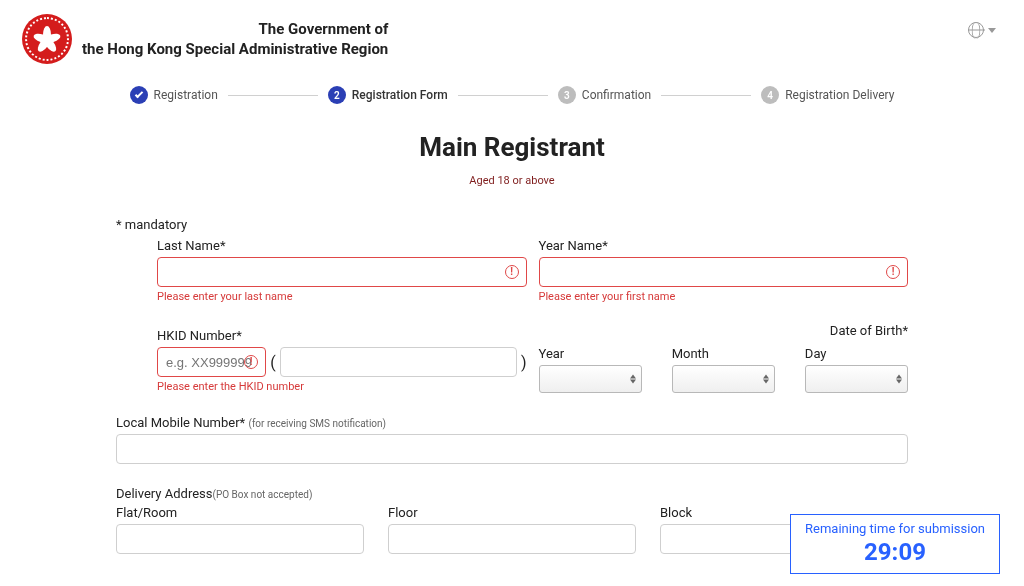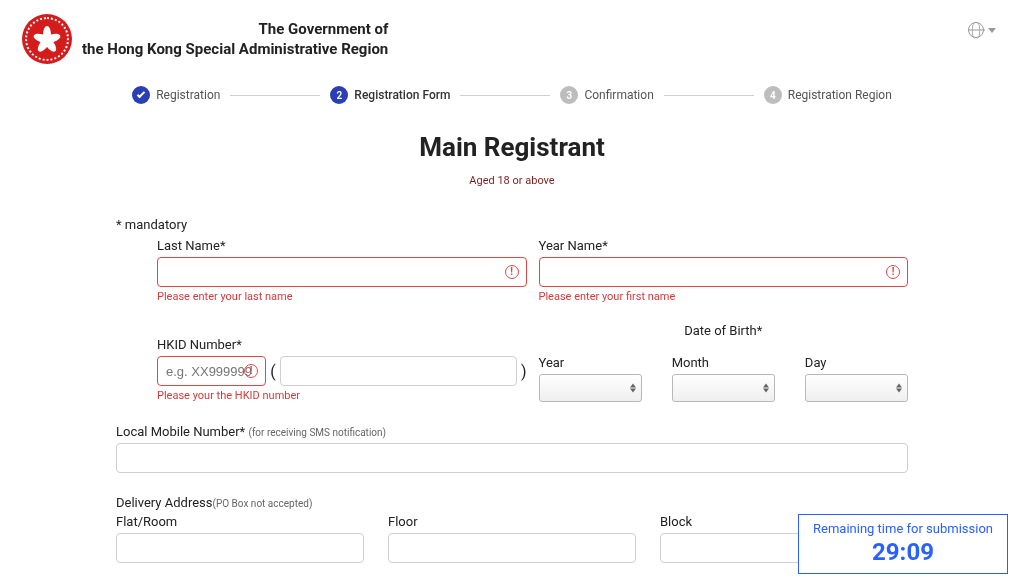--- a/index.html
+++ b/index.html
@@ -36,32 +36,32 @@
 .label { font-size:13px; margin-bottom:4px; }
 input.textfld { width:100%; height:30px; border:1px solid #cfcfcf; border-radius:4px; padding:0 8px; font-size:13px; }
 input.textfld.error, .select.error { border:1px solid #e04848; }
 .input-wrap { position:relative; }
 .err-ico { position:absolute; right:8px; top:50%; transform:translateY(-50%); width:14px; height:14px; border:1.5px solid #e04848; border-radius:50%; color:#e04848; font-size:10px; line-height:11px; text-align:center; font-weight:700; }
 .err-msg { color:#d63a3a; font-size:11px; margin-top:3px; }
 .hkid-row { display:flex; align-items:center; gap:4px; }
 .hkid-main { width:175px; position:relative; }
 .hkid-suffix { width:62px; }
 .paren { font-size:16px; }
-.dob-head { text-align:center; font-size:13px; margin-bottom:17px; }
+.dob-head { text-align:right; font-size:13px; margin-bottom:8px; }
 .dob-cols { display:flex; gap:30px; }
 .dob-col { flex:1; }
 .select { -webkit-appearance:none; appearance:none; width:100%; height:28px; border:1px solid #b8b8b8; border-radius:3px; background:linear-gradient(#fff,#efefef); padding:0 20px 0 8px; font-size:12px; color:#333; }
 .select-wrap { position:relative; }
 .select-wrap .arrows { position:absolute; right:6px; top:50%; transform:translateY(-50%); pointer-events:none; display:flex; flex-direction:column; gap:1px; }
 .tri { width:0; height:0; border-left:3px solid transparent; border-right:3px solid transparent; }
 .tri.up { border-bottom:4px solid #666; }
 .tri.down { border-top:4px solid #666; }
 .addr-row { display:flex; gap:24px; }
 .addr-col { flex:1; }
-.timer { position:absolute; right:16px; bottom:12px; border:1px solid #2861ff; padding:6px 14px 6px 14px; text-align:center; background:#fff; }
+.timer { position:absolute; right:24px; bottom:12px; border:1px solid #2861ff; padding:6px 14px 6px 14px; text-align:center; background:#fff; }
 .timer-label { color:#2861ff; font-size:13px; }
 .timer-value { color:#2861ff; font-size:24px; font-weight:700; line-height:1.2; margin-top:2px; }
 .sect-title { font-size:13px; margin-top:22px; margin-bottom:4px; }
 .sect-title .hint { font-size:10px; color:#666; }
 .hkid-err { color:#d63a3a; font-size:11px; margin-top:3px; }
 .mobile-input { width:388px; }
 .names-row { margin-top:6px; }
 </style>
 </head>
 <body>
@@ -101,21 +101,21 @@
     <div class="step-label">Registration Form</div>
   </div>
   <div class="line l2"></div>
   <div class="step">
     <div class="step-circle pending">3</div>
     <div class="step-label">Confirmation</div>
   </div>
   <div class="line l3"></div>
   <div class="step">
     <div class="step-circle pending">4</div>
-    <div class="step-label">Registration Region</div>
+    <div class="step-label">Registration Delivery</div>
   </div>
 </div>
 
 <div class="container">
   <h1 class="title">Main Registrant</h1>
   <div class="subtitle">Aged 18 or above</div>
   <div class="mandatory">* mandatory</div>
 
   <div class="row names-row">
     <div class="col">
@@ -141,21 +141,21 @@
       <div class="label">HKID Number*</div>
       <div class="hkid-row">
         <div class="hkid-main">
           <input class="textfld error" type="text" placeholder="e.g. XX999999" style="">
           <span class="err-ico">!</span>
         </div>
         <span class="paren">(</span>
         <input class="textfld hkid-suffix" type="text" style="">
         <span class="paren">)</span>
       </div>
-      <div class="hkid-err">Please your the HKID number</div>
+      <div class="hkid-err">Please enter the HKID number</div>
     </div>
     <div class="col" style="flex:1;">
       <div class="dob-head">Date of Birth*</div>
       <div class="dob-cols">
         <div class="dob-col">
           <div class="label">Year</div>
           <div class="select-wrap">
             <select class="select"><option></option></select>
             <div class="arrows">
                 <div class="tri up"></div>

